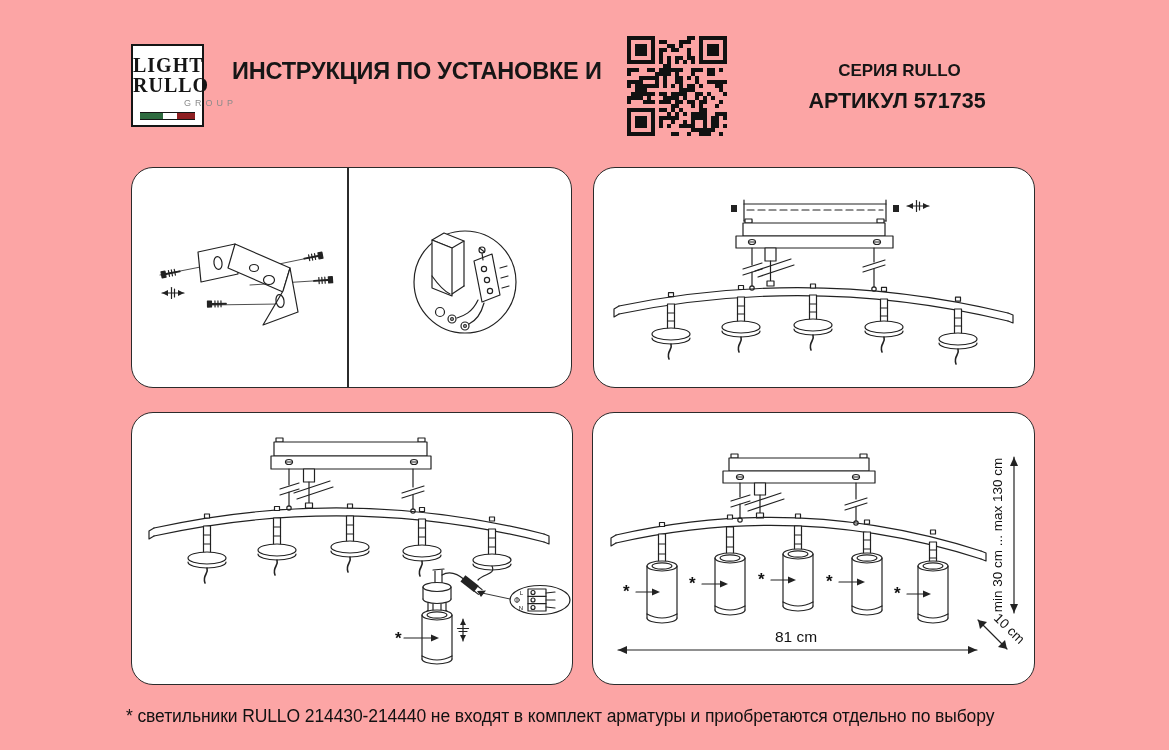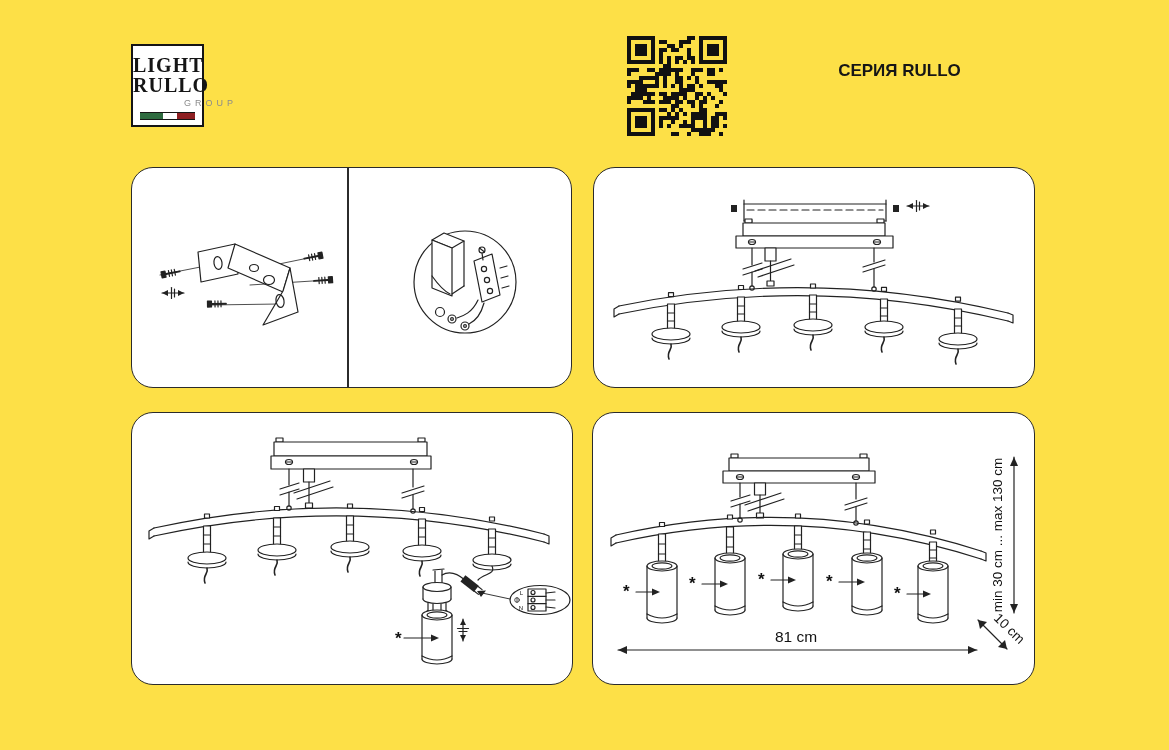--- a/index.html
+++ b/index.html
@@ -1,18 +1,18 @@
 <!DOCTYPE html>
 <html><head>
 <meta charset="utf-8">
 <style>
   * { margin:0; padding:0; box-sizing:border-box; }
   html,body { background:#fff; }
   body { font-family:"Liberation Sans", sans-serif; color:#111; }
-  .sheet { position:relative; width:1169px; height:750px; background:#fde047; overflow:hidden; }
+  .sheet { position:relative; width:1169px; height:750px; background:#fca5a5; overflow:hidden; }
 
   
   .logo-box { position:absolute; left:131px; top:44px; width:73px; height:83px;
               border:2px solid #151515; background:#fff; text-align:center; padding-top:9px; }
   .logo-word { font-family:"Liberation Serif", serif; font-weight:700; font-size:20px;
                line-height:20px; letter-spacing:1px; color:#151515; }
   .logo-group { font-size:9px; color:#8b8b8b; letter-spacing:4px; margin-top:3px; text-indent:4px;padding-left:47px; }
   .logo-flag { margin:4px 7px 0 7px; height:8px; border-top:1.5px solid #151515;
                border-bottom:1.5px solid #151515; display:flex; }
   .flag-green { width:42%; background:#2e6b3f; }
@@ -55,20 +55,21 @@
     <div class="logo-word">RULLO</div>
     <div class="logo-group">GROUP</div>
     <div class="logo-flag">
       <span class="flag-green"></span>
         <span class="flag-white"></span>
         <span class="flag-red"></span>
     </div>
   </div>
 
   <div class="title">
+    <div>ИНСТРУКЦИЯ ПО УСТАНОВКЕ И</div>
   </div>
 
   <svg id="qr" class="qr" viewBox="0 0 100 100" fill="#111">
       <rect x="0" y="0" width="4" height="4"></rect>
       <rect x="4" y="0" width="4" height="4"></rect>
       <rect x="8" y="0" width="4" height="4"></rect>
       <rect x="12" y="0" width="4" height="4"></rect>
       <rect x="16" y="0" width="4" height="4"></rect>
       <rect x="20" y="0" width="4" height="4"></rect>
       <rect x="24" y="0" width="4" height="4"></rect>
@@ -369,20 +370,21 @@
       <rect x="44" y="96" width="4" height="4"></rect>
       <rect x="48" y="96" width="4" height="4"></rect>
       <rect x="60" y="96" width="4" height="4"></rect>
       <rect x="72" y="96" width="4" height="4"></rect>
       <rect x="76" y="96" width="4" height="4"></rect>
       <rect x="80" y="96" width="4" height="4"></rect>
       <rect x="92" y="96" width="4" height="4"></rect>
     </svg>
 
   <div class="series">СЕРИЯ RULLO</div>
+  <div class="article">АРТИКУЛ 571735</div>
 
   <div class="pnum" id="n1">1</div>
   <div class="pnum" id="n2">2</div>
   <div class="pnum" id="n3">3</div>
   <div class="pnum" id="n4">4</div>
   <div class="pnum" id="n5">5</div>
 
   <div class="pbox" id="box12">
     <div class="divider"></div>
     <svg width="441" height="221" viewBox="0 0 441 221">
@@ -876,14 +878,15 @@
         <g>
           <line x1="385" y1="207" x2="414" y2="236"></line>
           <polygon points="385,207 394,209 387,216" fill="#222" stroke="none"></polygon>
           <polygon points="414,236 405,234 412,227" fill="#222" stroke="none"></polygon>
           <text transform="translate(400,206) rotate(44)" font-size="13.5" fill="#111" stroke="none">10 cm</text>
         </g>
       </g>
     </svg>
   </div>
 
+  <div class="footnote">* светильники RULLO 214430-214440 не входят в комплект арматуры и приобретаются отдельно по выбору</div>
 
 </div>
 
 </body></html>

